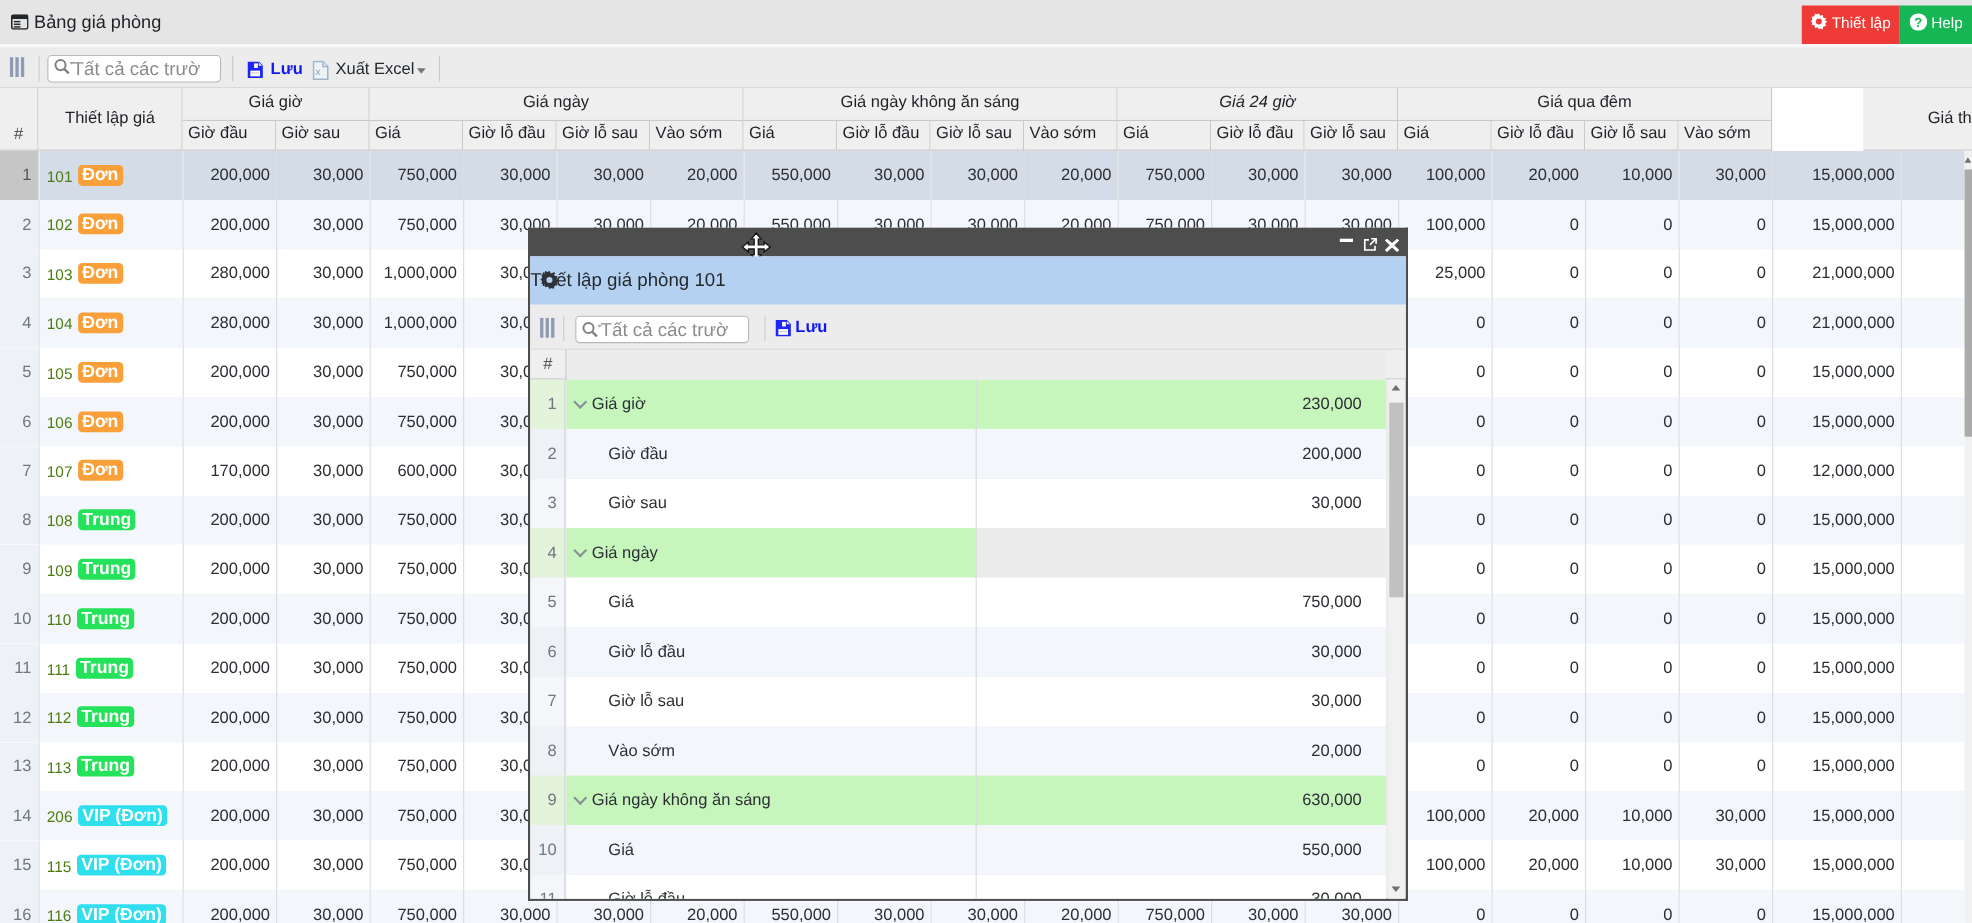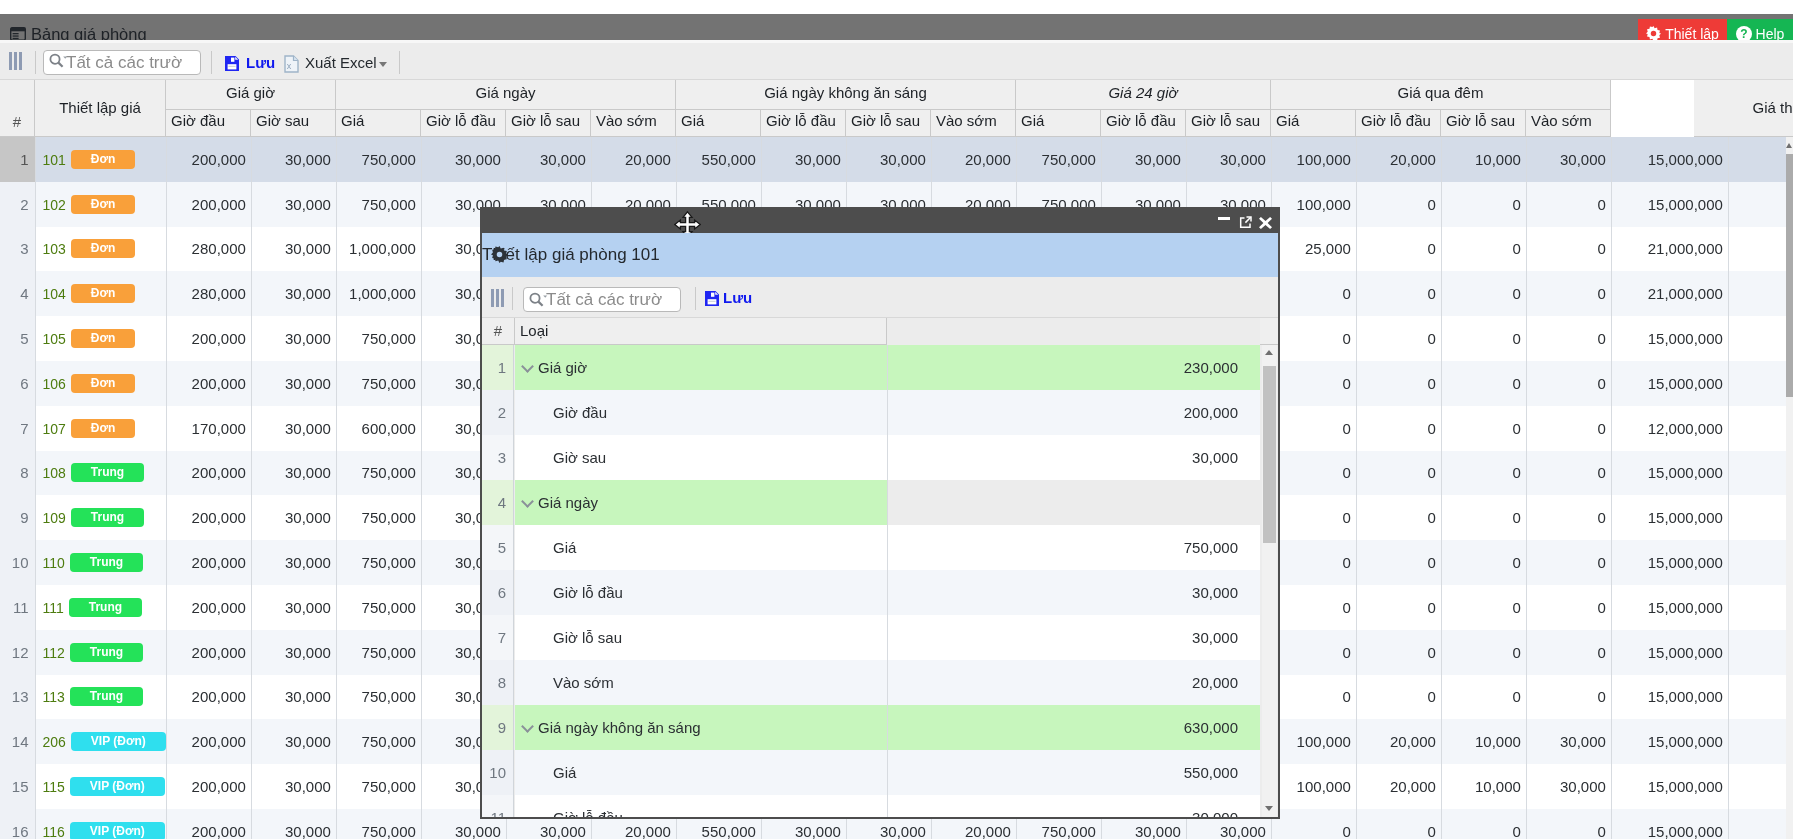--- a/index.html
+++ b/index.html
@@ -1,17 +1,17 @@
 <!DOCTYPE html>
 <html><head><meta charset="utf-8">
 <style>
 *{margin:0;padding:0;box-sizing:border-box}
 html,body{width:1793px;height:839px;overflow:hidden;font-family:"Liberation Sans",sans-serif;background:#fff;position:relative}
 
-.topbar{position:absolute;left:0;top:14px;width:1793px;height:40px;background:#737373}
+.topbar{position:absolute;left:0;top:0;width:1793px;height:40px;background:#e5e5e5}
 .topbar .title{position:absolute;left:31px;top:11px;font-size:16.5px;color:#1d2126}
 .tb-icon{position:absolute;left:10px;top:13px;width:16px;height:14px}
 .btn{position:absolute;top:5px;height:44px;color:#fff;font-size:14px;line-height:31px;text-align:center}
 .btn-red{left:1638px;width:89px;background:#ee3b37}
 .btn-green{left:1727px;width:66px;background:#15b653}
 
 .toolbar{position:absolute;left:0;top:40px;width:1793px;height:40px;background:#ececec;border-top:3px solid #f7f7f7;border-bottom:1px solid #d8d8d8}
 .vbars{display:inline-block;width:3px;height:18px;background:#8e9bb3;margin-right:2px}
 .sep{position:absolute;top:8px;width:1px;height:23px;background:#c9c9c9}
 .sinput{width:158px;height:25px;background:#fff;border:1px solid #b9b9b9;border-radius:4px;color:#8b8b8b;font-size:17px;line-height:23px;padding-left:22px;white-space:nowrap;overflow:hidden}
@@ -25,21 +25,21 @@
 table.grid td{border-right:1px solid #d7dbe0;font-size:15px;color:#2b2f33;padding:0 5px 0 0;text-align:right;overflow:hidden;white-space:nowrap}
 table.grid tr{height:44.8px}
 table.grid tr.odd td{background:#fff}
 table.grid tr.even td{background:#f3f6fa}
 table.grid tr td.rn{background:#eef1f6;color:#6f7780;text-align:right;padding-right:6px}
 table.grid td.room{text-align:left;padding:0 0 0 7px}
 table.grid tr.sel td{background:#d4dce8}
 table.grid tr.sel td.rn{background:#c6c6c6;color:#555}
 table.grid td.fill{border-right:none}
 .roomno{color:#4d7c0f;font-size:14px}
-.badge{display:inline-block;height:19px;line-height:19px;border-radius:4px;color:#fff;font-size:12px;font-weight:bold;padding:0 20px;margin-left:5px;vertical-align:1.5px}
+.badge{display:inline-block;height:19px;line-height:19px;border-radius:4px;color:#fff;font-size:16px;font-weight:bold;padding:0 4px;margin-left:5px;vertical-align:1.5px}
 .b-don{background:#f9a03a}
 .b-trung{background:#24e259}
 .b-vip{background:#2fdfee}
 
 .vscroll{position:absolute;left:1786px;top:137px;width:7px;height:702px;background:#f1f1f1}
 .vthumb{position:absolute;left:0;top:17px;width:7px;height:243px;background:#ababab}
 .varrow{position:absolute;left:0px;top:6px;width:0;height:0;border-left:3.5px solid transparent;border-right:3.5px solid transparent;border-bottom:5px solid #6f6f6f}
 
 .modal{position:absolute;left:480px;top:207px;width:800px;height:612px;background:#ececec;border:2px solid #4d4d4d;border-top:none}
 .mtitle{position:absolute;left:-2px;top:0;width:800px;height:26px;background:#4d4d4d}
@@ -563,21 +563,20 @@
       <svg style="position:absolute;left:223px;top:14px" width="14" height="15" viewBox="0 0 14 15">
         <path d="M0.7 0.7 H10.2 L13.3 3.8 V14.3 H0.7 Z" fill="#2026f2" stroke="#2026f2" stroke-width="1.4"></path>
         <path d="M10.2 0.7 L13.3 3.8 H10.2 Z" fill="#eef0f4"></path>
         <rect x="6" y="1.6" width="3.4" height="4.2" fill="#fff"></rect>
         <rect x="2.6" y="8.2" width="8.8" height="5.2" fill="#fff"></rect>
         <rect x="3.4" y="9.8" width="7.2" height="1" fill="#c9ccd4"></rect>
       </svg>
       <div class="luu" style="position:absolute;left:241px;top:12px">Lưu</div>
     </div>
 <div class="mth" style="left:0;width:33px;text-align:center;color:#555">#</div>
-<div class="mth" style="left:33px;width:372px;padding-left:5px">Loại</div>
 <div class="mth" style="left:778px;width:18px;border-right:none"></div>
 <div class="mrow" style="top:138px;height:45px">
       <div class="n" style="background:#e3f4da">1</div>
       <div class="t" style="background:#c7f6bd;padding-left:8px"><span class="chev"></span>Giá giờ</div>
       <div class="v" style="background:#c7f6bd">230,000</div>
     </div>
 <div class="mrow" style="top:183px;height:45px">
       <div class="n" style="background:#eef1f6">2</div>
       <div class="t" style="background:#f3f6fa;padding-left:38px">Giờ đầu</div>
       <div class="v" style="background:#f3f6fa">200,000</div>

